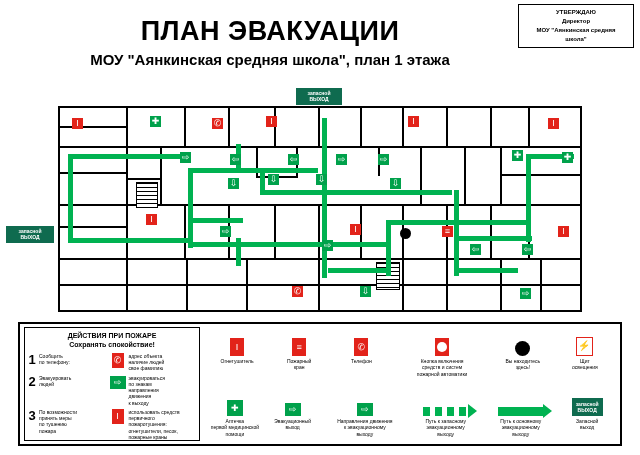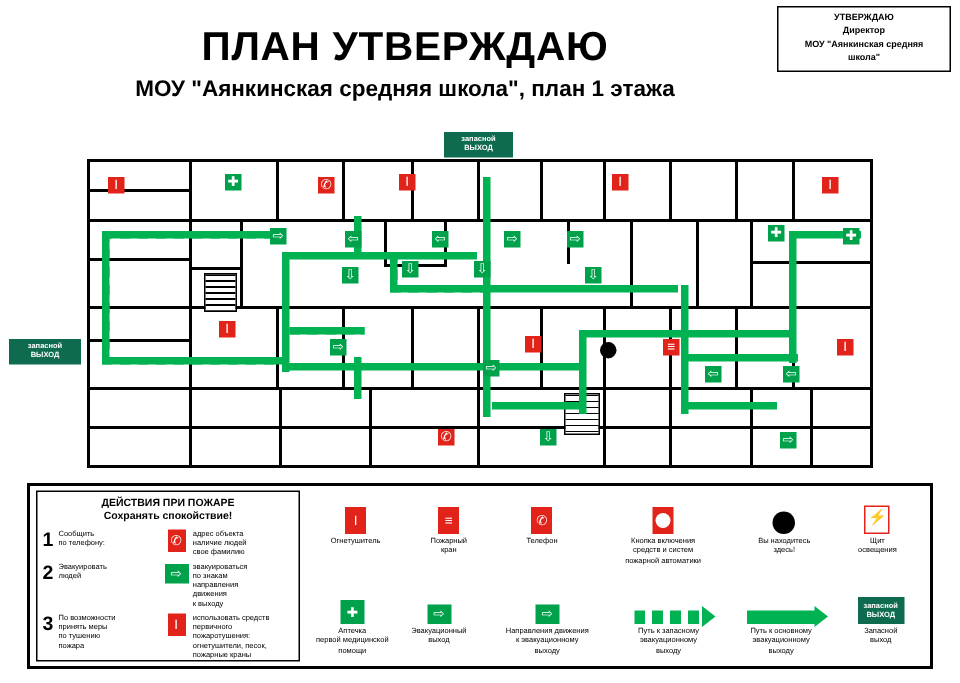--- a/index.html
+++ b/index.html
@@ -82,21 +82,21 @@
   .arrow-dash{width:46px;height:9px;background-image:repeating-linear-gradient(to right,#00b251 0 7px,transparent 7px 12px);position:relative;}
   .arrow-dash:after{content:"";position:absolute;right:-8px;top:-3px;border-left:9px solid #00b251;border-top:7px solid transparent;border-bottom:7px solid transparent;}
   .exitsign{background:#0f6b4f;color:#fff;font-size:5px;font-weight:bold;padding:3px 4px;line-height:1.25;text-align:center;}
   .glyph{color:#fff;font-size:9px;line-height:1;}
 </style>
 </head>
 <body>
 
 <div id="root">
 
-  <div class="title">ПЛАН УТВЕРЖДАЮ</div>
+  <div class="title">ПЛАН ЭВАКУАЦИИ</div>
   <div class="subtitle">МОУ "Аянкинская средняя школа", план 1 этажа</div>
 
   <div class="approve">
     <div>УТВЕРЖДАЮ</div>
     <div>Директор</div>
     <div>МОУ "Аянкинская средняя</div>
     <div>школа"</div>
   </div>
 
   <div class="plan">

